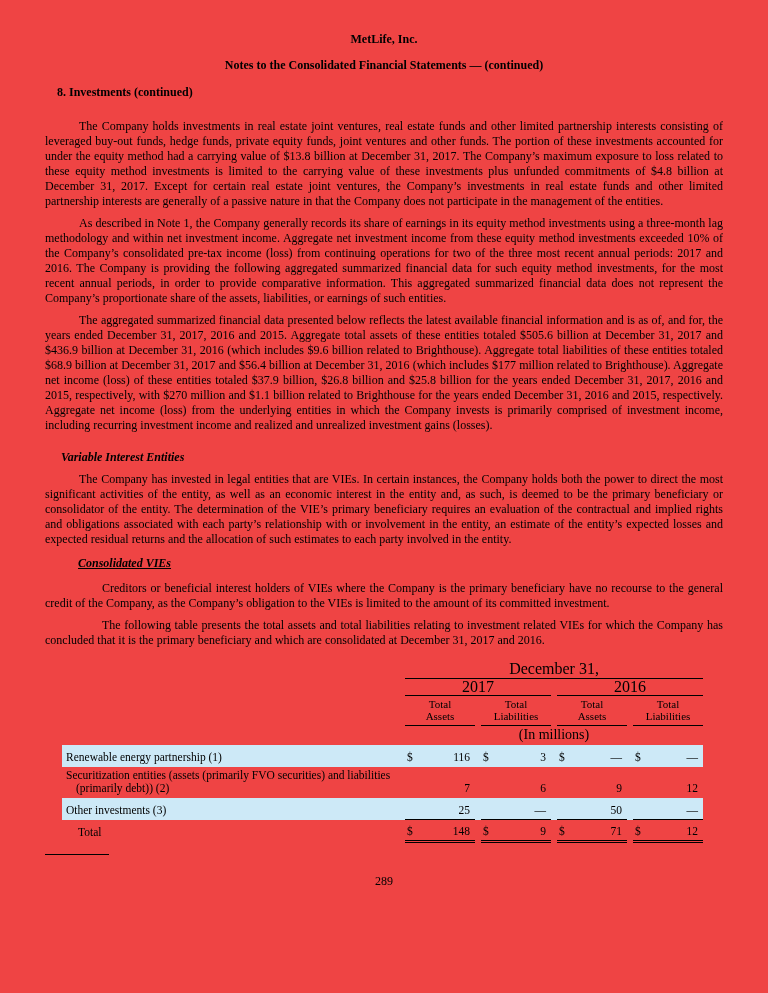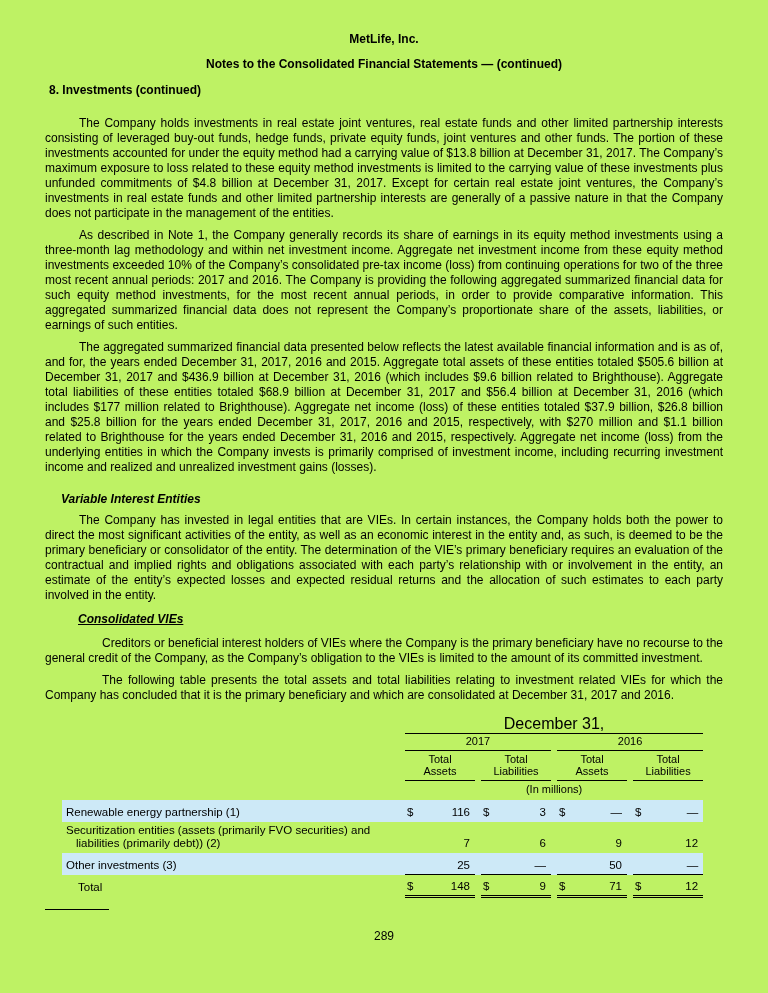--- a/index.html
+++ b/index.html
@@ -1,29 +1,29 @@
 <!DOCTYPE html>
 <html><head>
 <meta charset="utf-8">
 <style>
   html,body { margin:0; padding:0; background:#ffffff; }
   .page {
     position:relative;
     width:768px; height:993px;
     margin:0 auto;
-    background:#bef264;
-    font-family:Liberation Sans, sans-serif;
+    background:#ef4444;
+    font-family:Liberation Serif, serif;
     font-size:12px; color:#000;
     box-sizing:border-box;
     padding:32px 45px 0 45px;
     overflow:hidden;
   }
   .doc-title { text-align:center; font-weight:bold; margin:0 0 11px 0; }
   .doc-subtitle { text-align:center; font-weight:bold; margin:0 0 12px 0; }
-  .section-heading { font-weight:bold; margin:0 0 19px 4px; }
+  .section-heading { font-weight:bold; margin:0 0 19px 12px; }
   .italic-heading { font-weight:bold; font-style:italic; margin:0 0 0 16px; }
   .body-para {
     text-align:justify;
     line-height:15px;
     text-indent:34px;
     margin:6px 0 7px 0;
   }
   .sub-para { text-indent:57px; }
   .cons-heading {
     font-weight:bold; font-style:italic; text-decoration:underline;
@@ -36,29 +36,29 @@
     border-collapse:collapse; table-layout:fixed;
     width:641px; margin:14px 0 0 17px;
     font-size:11.5px; line-height:13.5px;
   }
   table.fin th, table.fin td { margin:0; font-weight:normal; }
   th.dec-head {
     text-align:center; font-weight:bold; font-size:16px;
     border-bottom:1px solid #000; padding:0 0 2px 0;
   }
   th.year-head {
-    text-align:center; font-weight:bold; font-size:11px;
+    text-align:center; font-weight:bold; font-size:16px;
     border-bottom:1px solid #000; padding:1px 0 2px 0;
   }
   th.col-head {
     text-align:center; font-weight:bold; font-size:11px; line-height:12px;
     white-space:pre-line; vertical-align:bottom;
     border-bottom:1px solid #000; padding:2px 0 3px 0;
   }
-  th.units { text-align:center; font-weight:bold; font-size:11px; padding:2px 0 3px 0; }
+  th.units { text-align:center; font-weight:bold; font-size:14px; padding:2px 0 3px 0; }
   td.lbl { text-align:left; vertical-align:bottom; padding:2px 2px 2px 4px; }
   td.hang { padding-left:14px; text-indent:-10px; }
   td.d  { text-align:left; vertical-align:bottom; padding:2px 0 2px 2px; }
   td.v  { text-align:right; vertical-align:bottom; padding:2px 5px 2px 0; }
   td.sp { padding:0; }
   tr.hl td { background:#cde9f7; }
   tr.row-single { height:22px;padding-left:24px; }
   tr.total-row td.d, tr.total-row td.v {
     border-top:1px solid #000;
     border-bottom:3px double #000;

